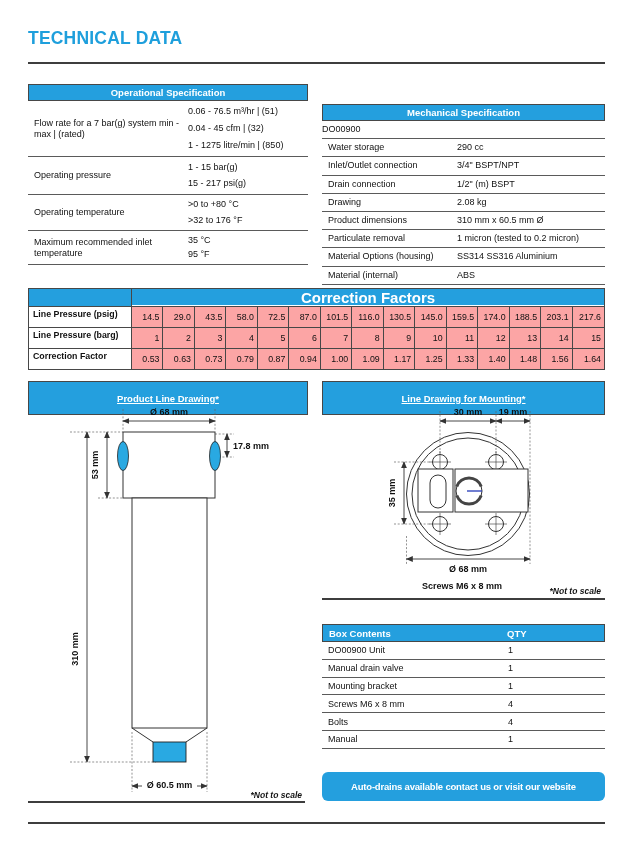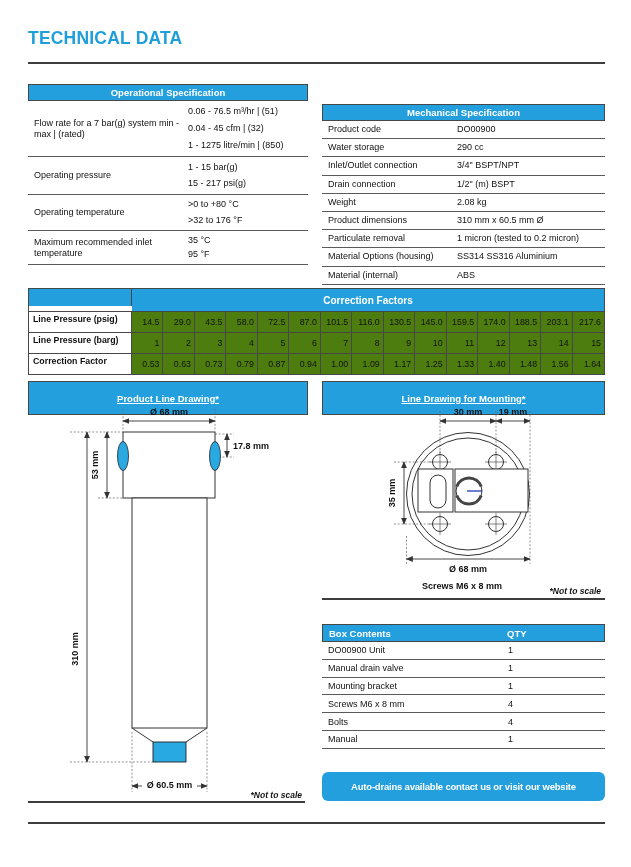--- a/index.html
+++ b/index.html
@@ -24,23 +24,23 @@
   .spec-label{display:flex;align-items:center;padding-left:6px;box-sizing:border-box;}
   .spec-vals{flex:1;display:flex;flex-direction:column;justify-content:space-around;padding:2px 0;box-sizing:border-box;}
   .op .spec-label{width:160px;}
   .mech-row{display:flex;align-items:center;height:18.2px;border-bottom:1px solid #5a5a5a;box-sizing:border-box;}
   .mech-row .spec-label{width:135px;align-self:stretch;display:flex;align-items:center;}
   .mech-row .mech-val{flex:1;}
 
   
   .corr{display:grid;grid-template-columns:103px repeat(15,1fr);border:1px solid #474747;font-size:8.8px;box-sizing:border-box;}
   .corr .hc{background:#249FDE;height:16.5px;border-right:1px solid #474747;}
-  .corr .hspan{grid-column:2/-1;background:#249FDE;color:#fff;font-weight:bold;font-size:10px;display:flex;align-items:center;justify-content:center;height:22px;}
+  .corr .hspan{grid-column:2/-1;background:#249FDE;color:#fff;font-weight:bold;font-size:15px;display:flex;align-items:center;justify-content:center;height:16px;}
   .corr .lab{font-weight:bold;padding:2px 2px 8px 4px;border-right:1px solid #474747;border-top:1px solid #474747;display:flex;align-items:center;background:#fff;}
-  .corr .val{text-align:right;padding:2px 3px 2px 0;border-right:1px solid #474747;border-top:1px solid #474747;display:flex;align-items:center;justify-content:flex-end;background:#4d7c0f;}
+  .corr .val{text-align:right;padding:2px 3px 2px 0;border-right:1px solid #474747;border-top:1px solid #474747;display:flex;align-items:center;justify-content:flex-end;background:#fca5a5;}
   .corr .nr{border-right:none;}
 
   
   .draw-band{height:34px;text-decoration:underline;}
 
   
   .boxt{font-size:9px;}
   .boxt .band{height:18px;justify-content:flex-end;}
   .boxt .band .c1{flex:1;padding-left:6px;text-align:left;}
   .boxt .band .c2{width:97px;padding-left:2px;text-align:left;}
@@ -91,37 +91,36 @@
     <div class="spec-vals">
       <div>35 °C</div>
       <div>95 °F</div>
     </div>
   </div>
 </div>
 
 <div class="abs spec" style="left:322px;top:84px;width:283px;margin-top:20px;">
   <div class="band">Mechanical Specification</div>
   <div class="mech-row">
-      <div class="spec-label">Product code</div>
       <div class="mech-val">DO00900</div>
     </div>
   <div class="mech-row">
       <div class="spec-label">Water storage</div>
       <div class="mech-val">290 cc</div>
     </div>
   <div class="mech-row">
       <div class="spec-label">Inlet/Outlet connection</div>
       <div class="mech-val">3/4" BSPT/NPT</div>
     </div>
   <div class="mech-row">
       <div class="spec-label">Drain connection</div>
       <div class="mech-val">1/2" (m) BSPT</div>
     </div>
   <div class="mech-row">
-      <div class="spec-label">Weight</div>
+      <div class="spec-label">Drawing</div>
       <div class="mech-val">2.08 kg</div>
     </div>
   <div class="mech-row">
       <div class="spec-label">Product dimensions</div>
       <div class="mech-val">310 mm x 60.5 mm Ø</div>
     </div>
   <div class="mech-row">
       <div class="spec-label">Particulate removal</div>
       <div class="mech-val">1 micron (tested to 0.2 micron)</div>
     </div>

